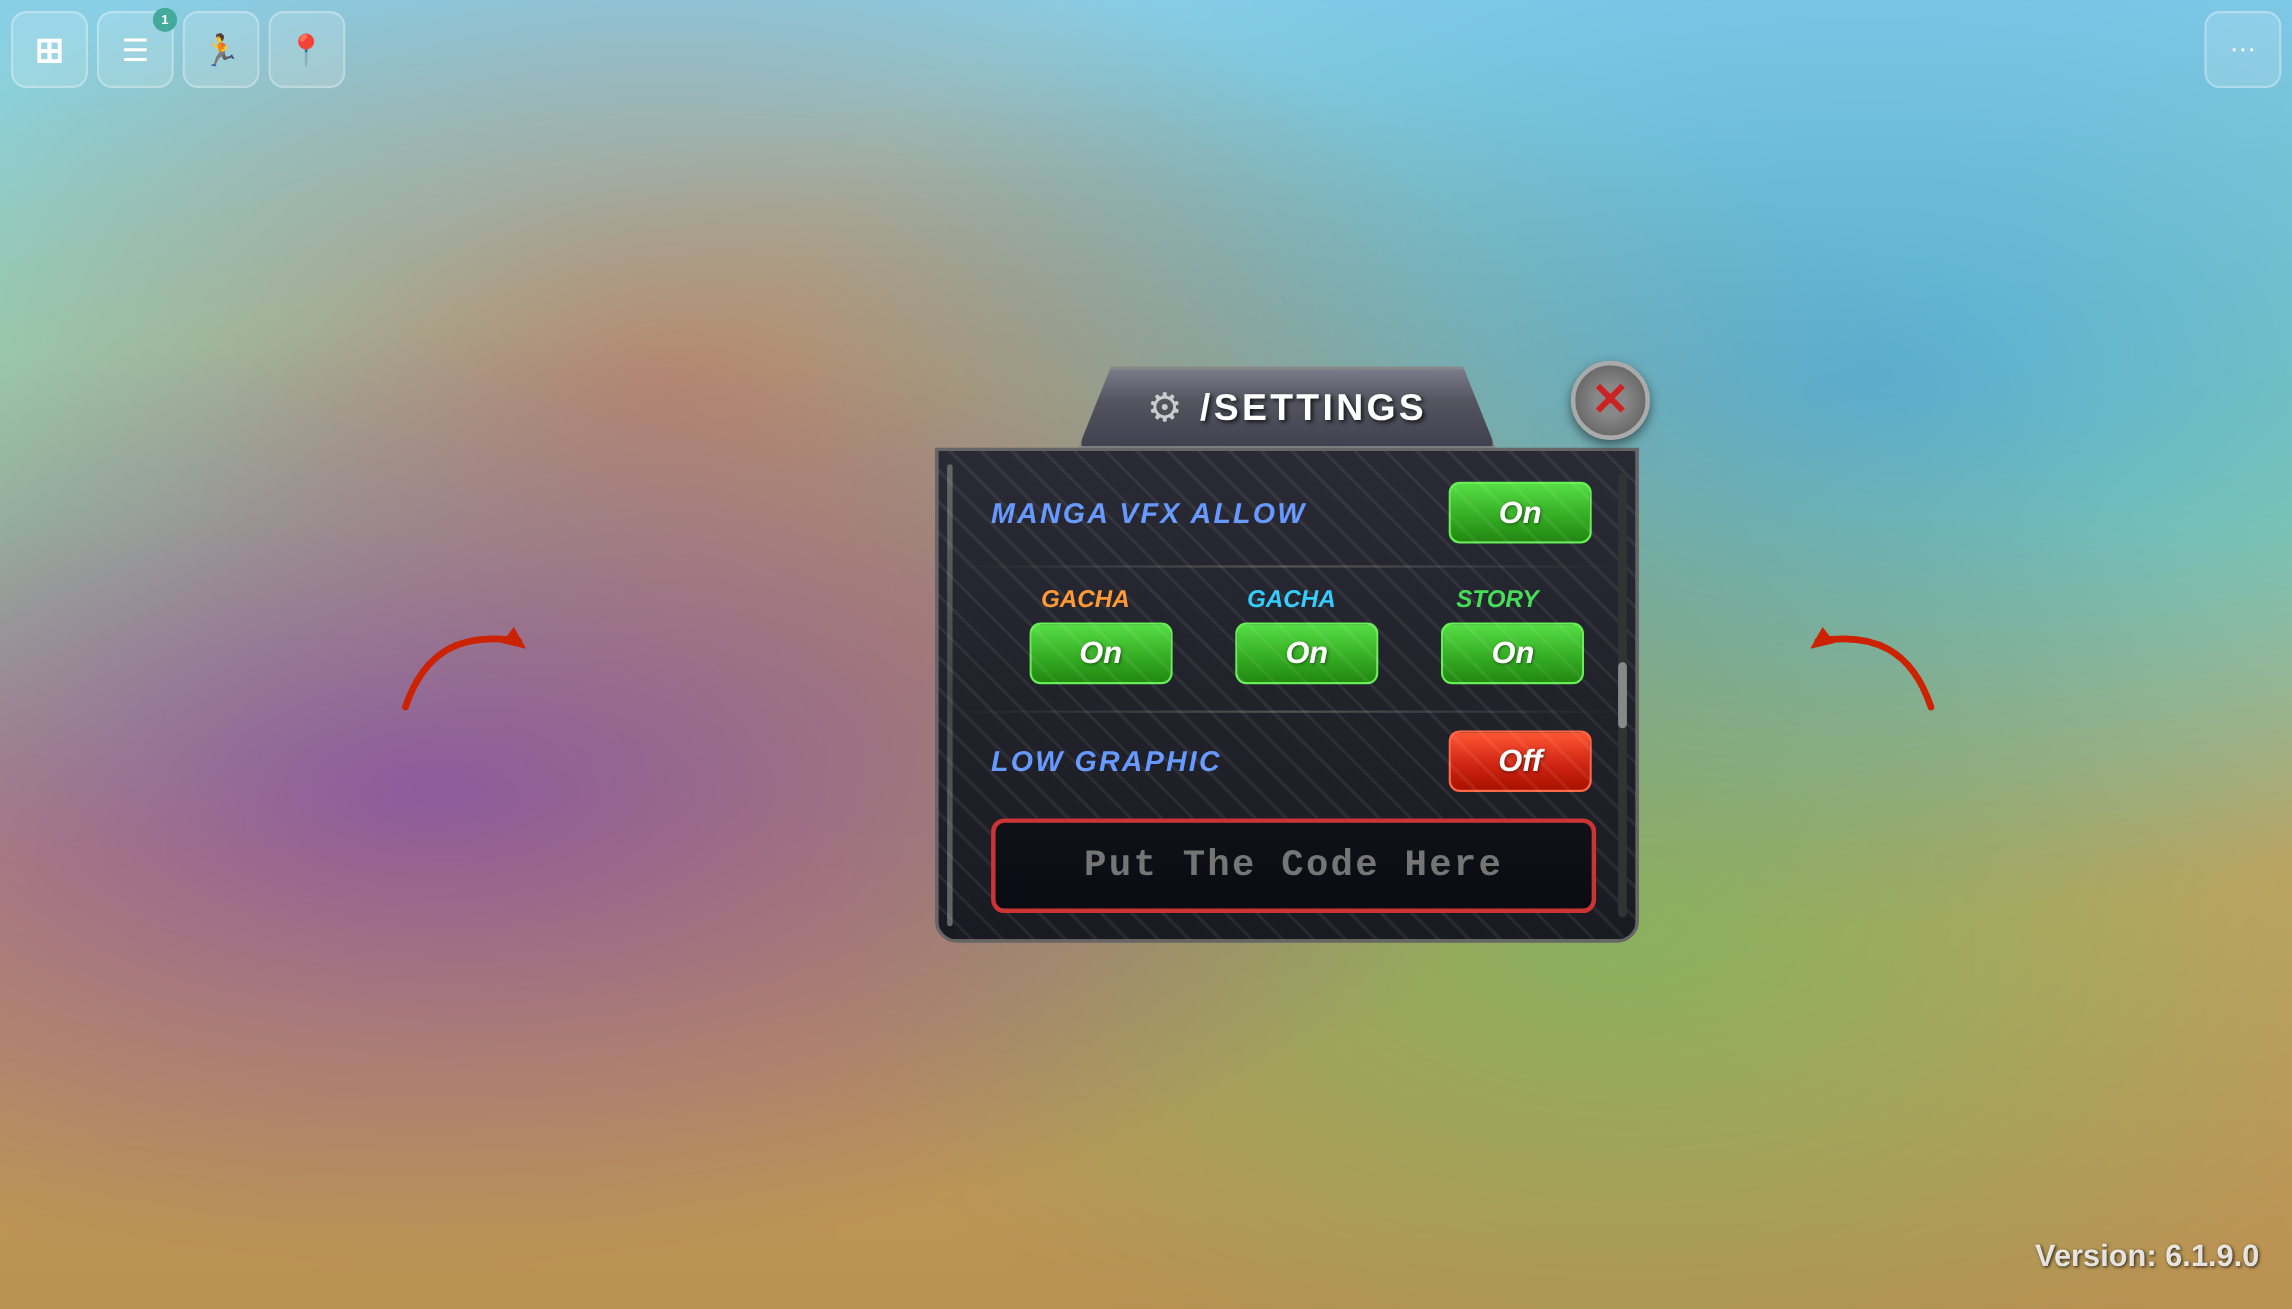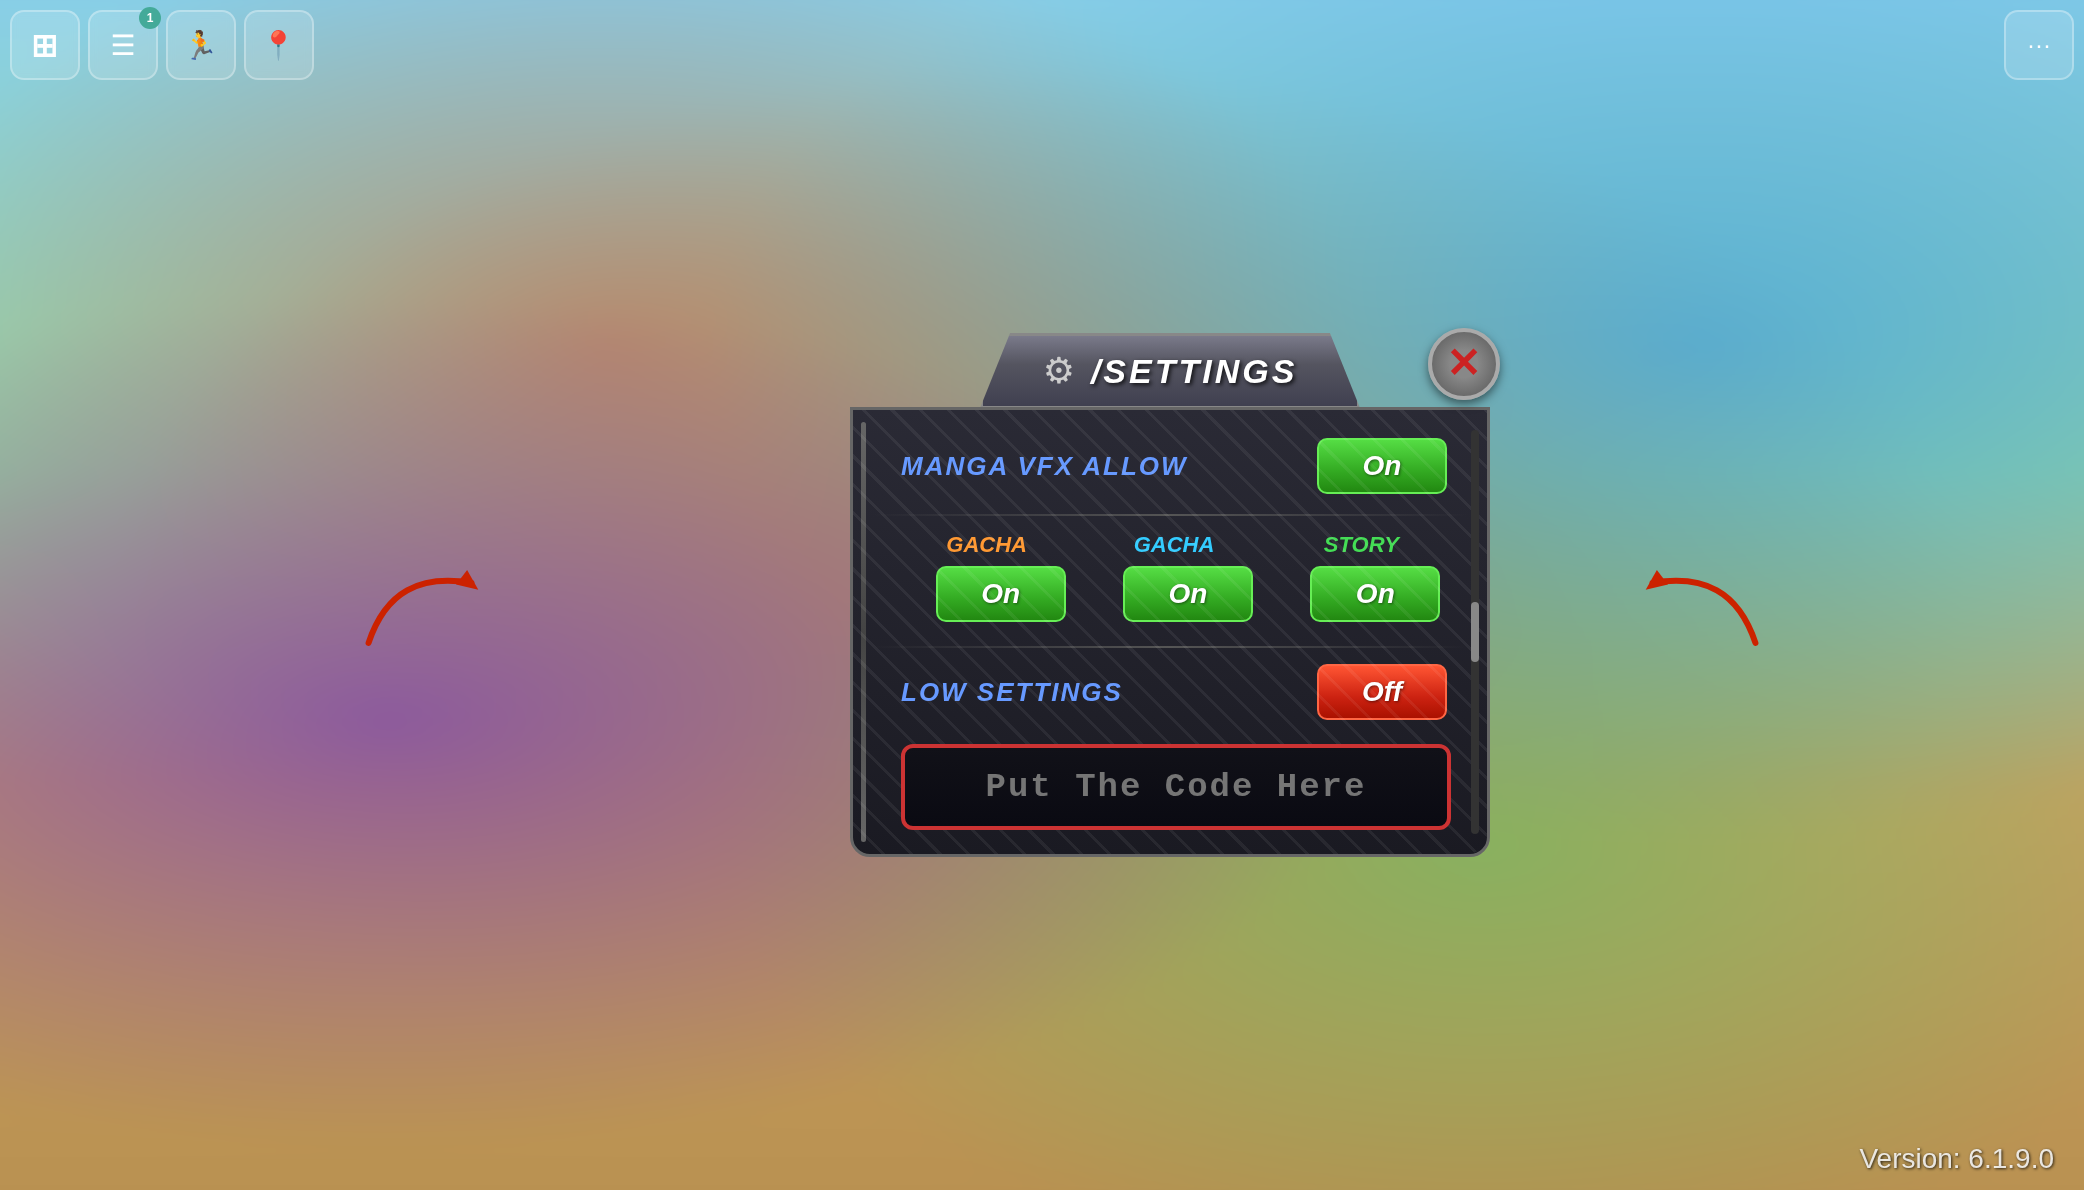--- a/index.html
+++ b/index.html
@@ -86,25 +86,25 @@
       justify-content: center;
       color: white;
       font-size: 24px;
       cursor: pointer;
       z-index: 100;
     }
 
     
     .version-text {
       position: absolute;
-      bottom: 15px;
+      bottom: 32px;
       right: 30px;
       color: rgba(255,255,255,0.85);
       font-size: 28px;
-      font-weight: normal;
+      font-weight: bold;
       z-index: 100;
       text-shadow: 1px 1px 3px rgba(0,0,0,0.8);
     }
 
     
     .arrow-left {
       position: absolute;
       left: 330px;
       top: 540px;
       z-index: 50;
@@ -152,21 +152,20 @@
 
     .title-gear {
       font-size: 36px;
       color: #ccc;
     }
 
     .title-text {
       font-size: 34px;
       font-weight: 900;
       color: white;
-      font-style: italic;
       letter-spacing: 3px;
       text-shadow: 2px 2px 4px rgba(0,0,0,0.8);
       font-family: Impact, Arial Black, sans-serif;
     }
 
     
     .close-btn {
       position: absolute;
       right: -10px;
       top: -5px;
@@ -477,21 +476,21 @@
         <div class="cutscene-col">
           <span class="cutscene-label label-green">STORY</span>
           <button class="btn-green">On</button>
         </div>
       </div>
     </div>
 
     <div class="row-divider"></div>
 
     <div class="low-graphic-row settings-row">
-      <span class="row-label">LOW SETTINGS</span>
+      <span class="row-label">LOW GRAPHIC</span>
       <button class="btn-red">Off</button>
     </div>
 
     <div class="code-input-wrapper">
       <input type="text" class="code-input" placeholder="Put The Code Here" style="">
     </div>
 
     <div class="scrollbar">
       <div class="scrollbar-thumb"></div>
     </div>

